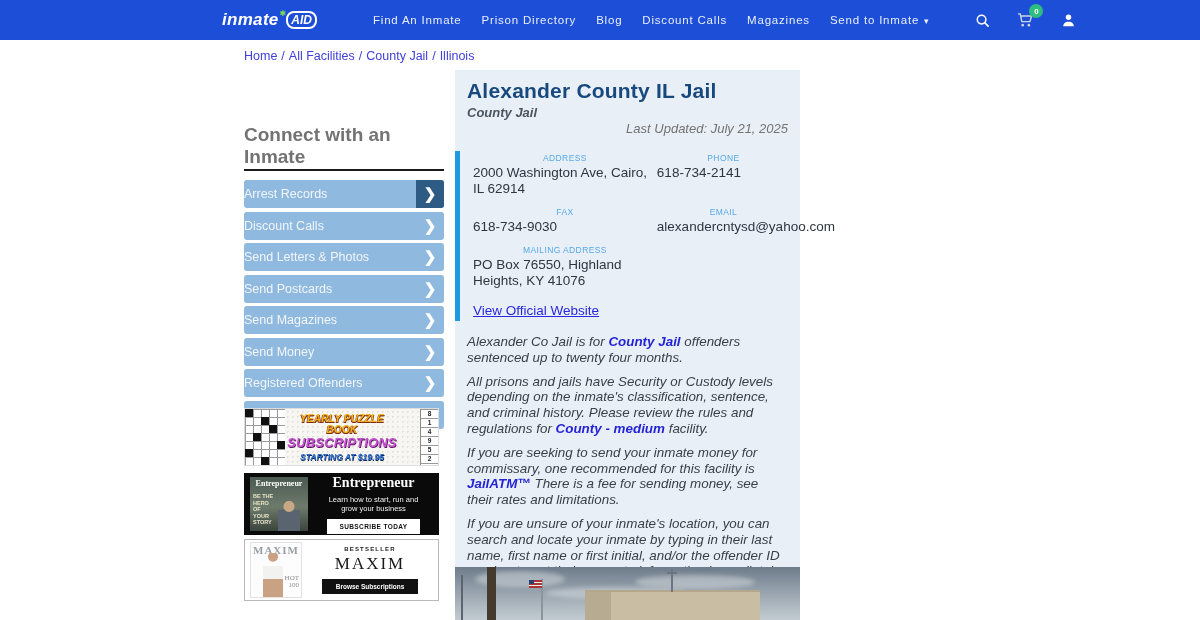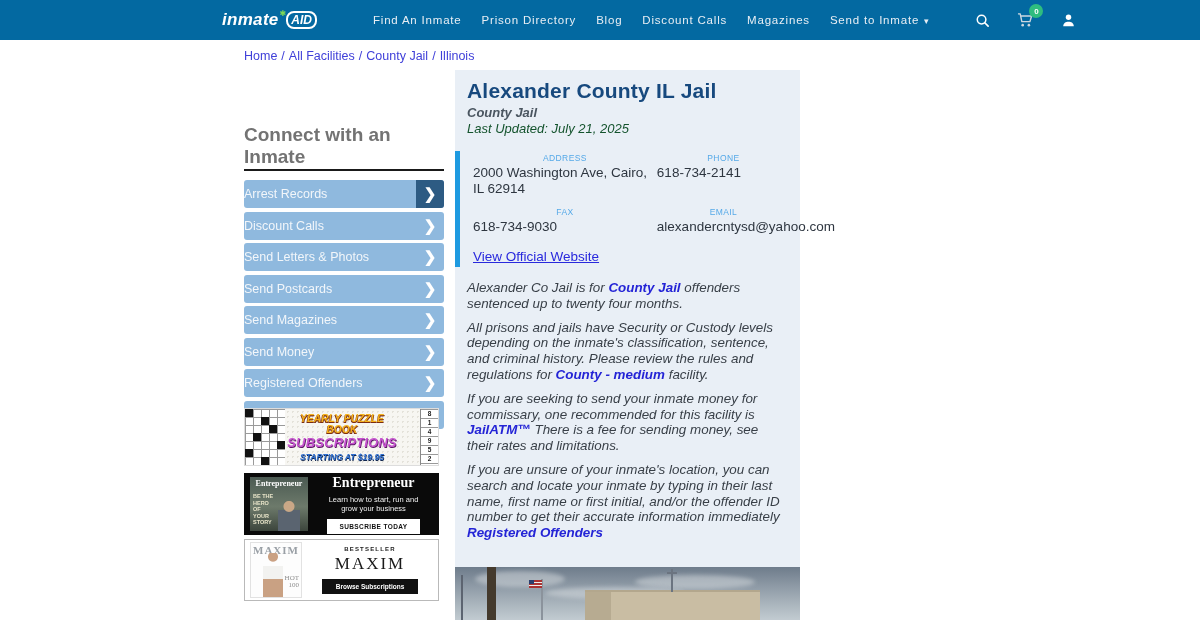--- a/index.html
+++ b/index.html
@@ -1,20 +1,20 @@
 <!DOCTYPE html>
 <html><head>
 <meta charset="utf-8">
 <style>
   * { margin:0; padding:0; box-sizing:border-box; }
   html,body { width:1200px; height:620px; background:#fff; font-family:"Liberation Sans", sans-serif; overflow:hidden; }
   .page { position:relative; width:1200px; height:620px; background:#fff; }
 
   
-  .topnav { position:absolute; left:0; top:0; width:1200px; height:40px; background:#0369a1; display:flex; align-items:center; padding-left:222px; }
+  .topnav { position:absolute; left:0; top:0; width:1200px; height:40px; background:#1d4ed8; display:flex; align-items:center; padding-left:222px; }
   .logo { display:flex; align-items:center; color:#fff; cursor:pointer; position:relative; }
   .logo-text { font-size:17px; font-weight:bold; font-style:italic; letter-spacing:0.3px; }
   .logo-star { color:#7ed957; font-size:8px; position:relative; top:-7px; left:1px; }
   .logo-badge { font-size:12px; font-weight:bold; font-style:italic; border:2px solid #fff; border-radius:8px; padding:0 3px; margin-left:1px; line-height:14px; }
   .nav-menu { display:flex; align-items:center; gap:20px; margin-left:56px; }
   .nav-item { color:#e8eef4; font-size:11.5px; letter-spacing:0.8px; text-decoration:none; white-space:nowrap; cursor:pointer; }
   .caret { font-size:9px; margin-left:5px; color:#e8eef4; }
   .nav-icons { display:flex; align-items:center; gap:27px; margin-left:46px; }
   .nav-icon { position:relative; cursor:pointer; display:flex; align-items:center; }
   .cart-badge { position:absolute; top:-8px; right:-9px; background:#2ebd7f; color:#fff; font-size:8px; font-weight:bold; width:14px; height:14px; border-radius:50%; display:flex; align-items:center; justify-content:center; }
@@ -65,21 +65,21 @@
   .mx-right { flex:1; text-align:center; }
   .mx-label { font-size:6px; font-weight:bold; letter-spacing:1.2px; color:#222; }
   .mx-mast { font-family:"Liberation Serif", serif; font-size:17px; letter-spacing:2px; color:#1a1a1a; margin-top:2px; }
   .mx-btn { display:inline-block; margin-top:5px; background:#111; color:#fff; font-size:6.5px; font-weight:bold; padding:4px 14px; cursor:pointer; }
 
   
   .main { position:absolute; left:455px; top:70px; width:345px; height:550px; background:#e9eff6; }
   .main-head { padding:9px 12px 0 12px; }
   .page-title { color:#17497e; font-size:21px; font-weight:bold; letter-spacing:0.2px; }
   .page-sub { color:#4a5560; font-size:13px; font-weight:bold; font-style:italic; margin-top:2px; }
-  .page-updated { color:#14532d; font-size:13px; font-style:italic; margin-top:1px; }
+  .page-updated { color:#737373; font-size:13px; font-style:italic; margin-top:1px;text-align:right; }
 
   .info { margin:15px 0 0 0; border-left:5px solid #1e9ae0; padding:2px 10px 2px 13px; }
   .info-grid { display:grid; grid-template-columns:58% 42%; row-gap:10px; }
   .info-label { color:#55a9e8; font-size:8.5px; font-weight:normal; letter-spacing:0.4px;text-align:center; }
   .info-value { color:#2e3640; font-size:13.5px; line-height:16px; margin-top:2px; padding-right:8px; }
   .site-link { display:inline-block; margin-top:14px; color:#2929dd; font-size:13.5px; text-decoration:underline; cursor:pointer; }
 
   .paras { padding:13px 12px 0 12px; }
   .para { font-style:italic; color:#383f47; font-size:13.4px; line-height:15.8px; margin-bottom:8px; }
   .para a { color:#2424d6; font-weight:bold; text-decoration:none; cursor:pointer; }
@@ -253,20 +253,24 @@
           <div class="info-value">618-734-2141</div>
         </div>
         <div>
           <div class="info-label">FAX</div>
           <div class="info-value">618-734-9030</div>
         </div>
         <div>
           <div class="info-label">EMAIL</div>
           <div class="info-value">alexandercntysd@yahoo.com</div>
         </div>
+        <div>
+          <div class="info-label">MAILING ADDRESS</div>
+          <div class="info-value">PO Box 76550, Highland Heights, KY 41076</div>
+        </div>
       </div>
       <a class="site-link">View Official Website</a>
     </div>
 
     <div class="paras">
       <p class="para"><span>Alexander Co Jail is for </span><a>County Jail</a><span> offenders sentenced up to twenty four months.</span></p>
       <p class="para"><span>All prisons and jails have Security or Custody levels depending on the inmate's classification, sentence, and criminal history. Please review the rules and regulations for </span><a>County - medium</a><span> facility.</span></p>
       <p class="para"><span>If you are seeking to send your inmate money for commissary, one recommended for this facility is </span><a>JailATM™</a><span> There is a fee for sending money, see their rates and limitations.</span></p>
       <p class="para"><span>If you are unsure of your inmate's location, you can search and locate your inmate by typing in their last name, first name or first initial, and/or the offender ID number to get their accurate information immediately </span><a>Registered Offenders</a><span></span></p>
     </div>

